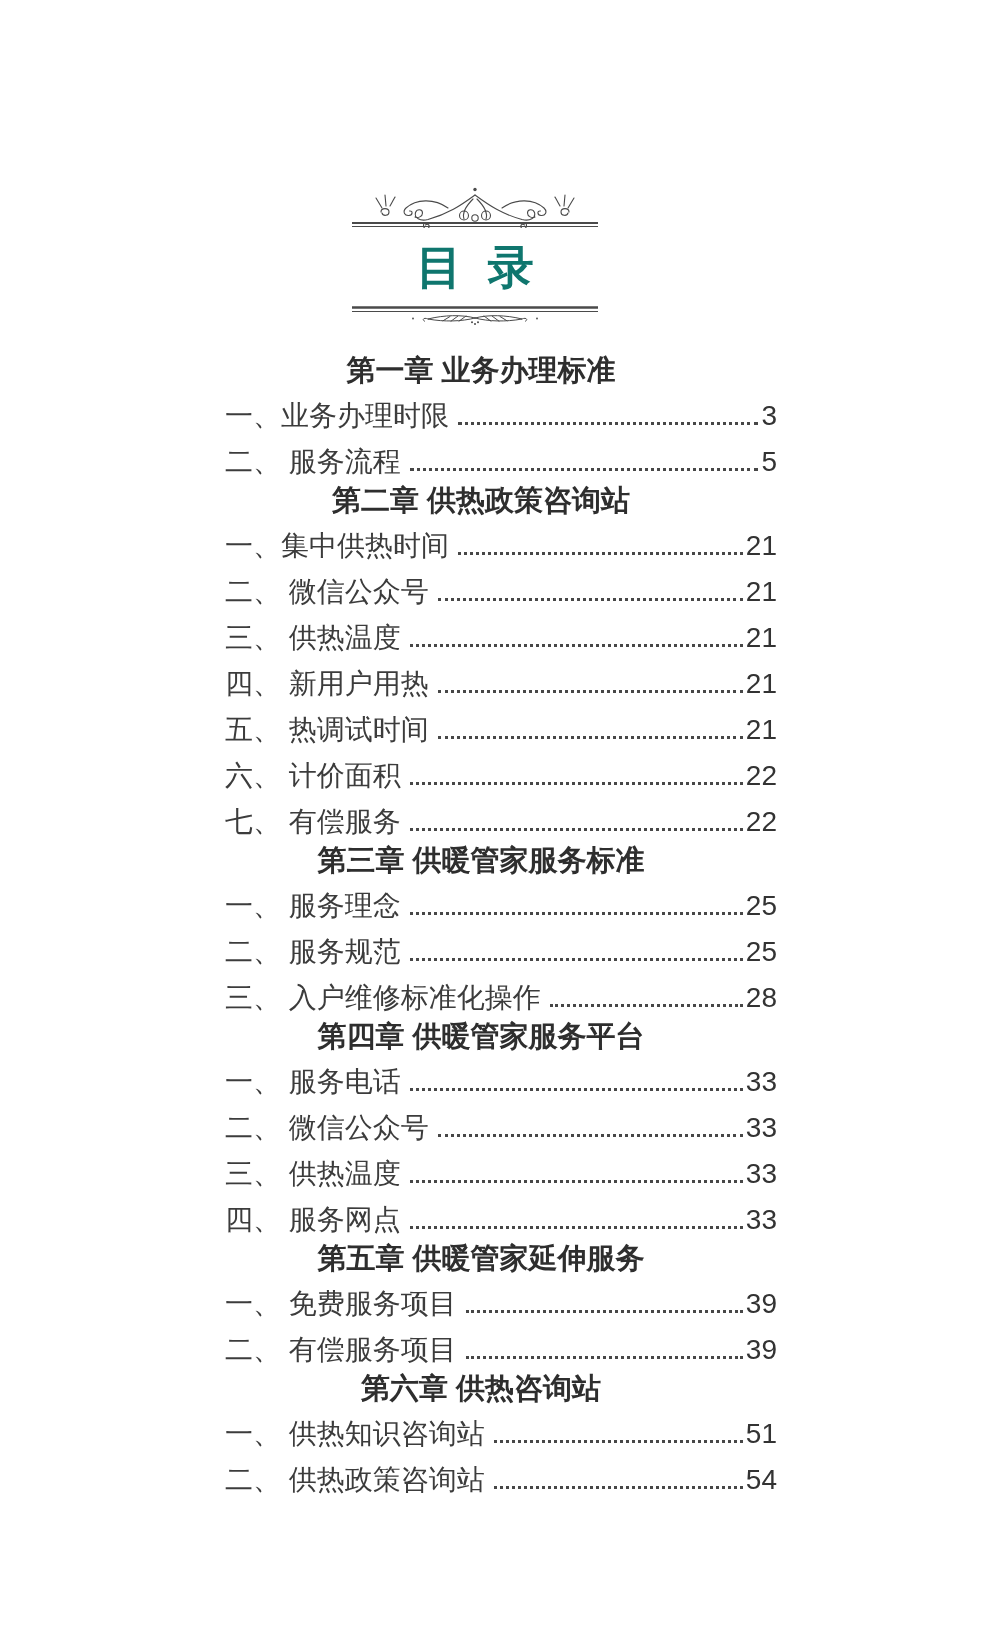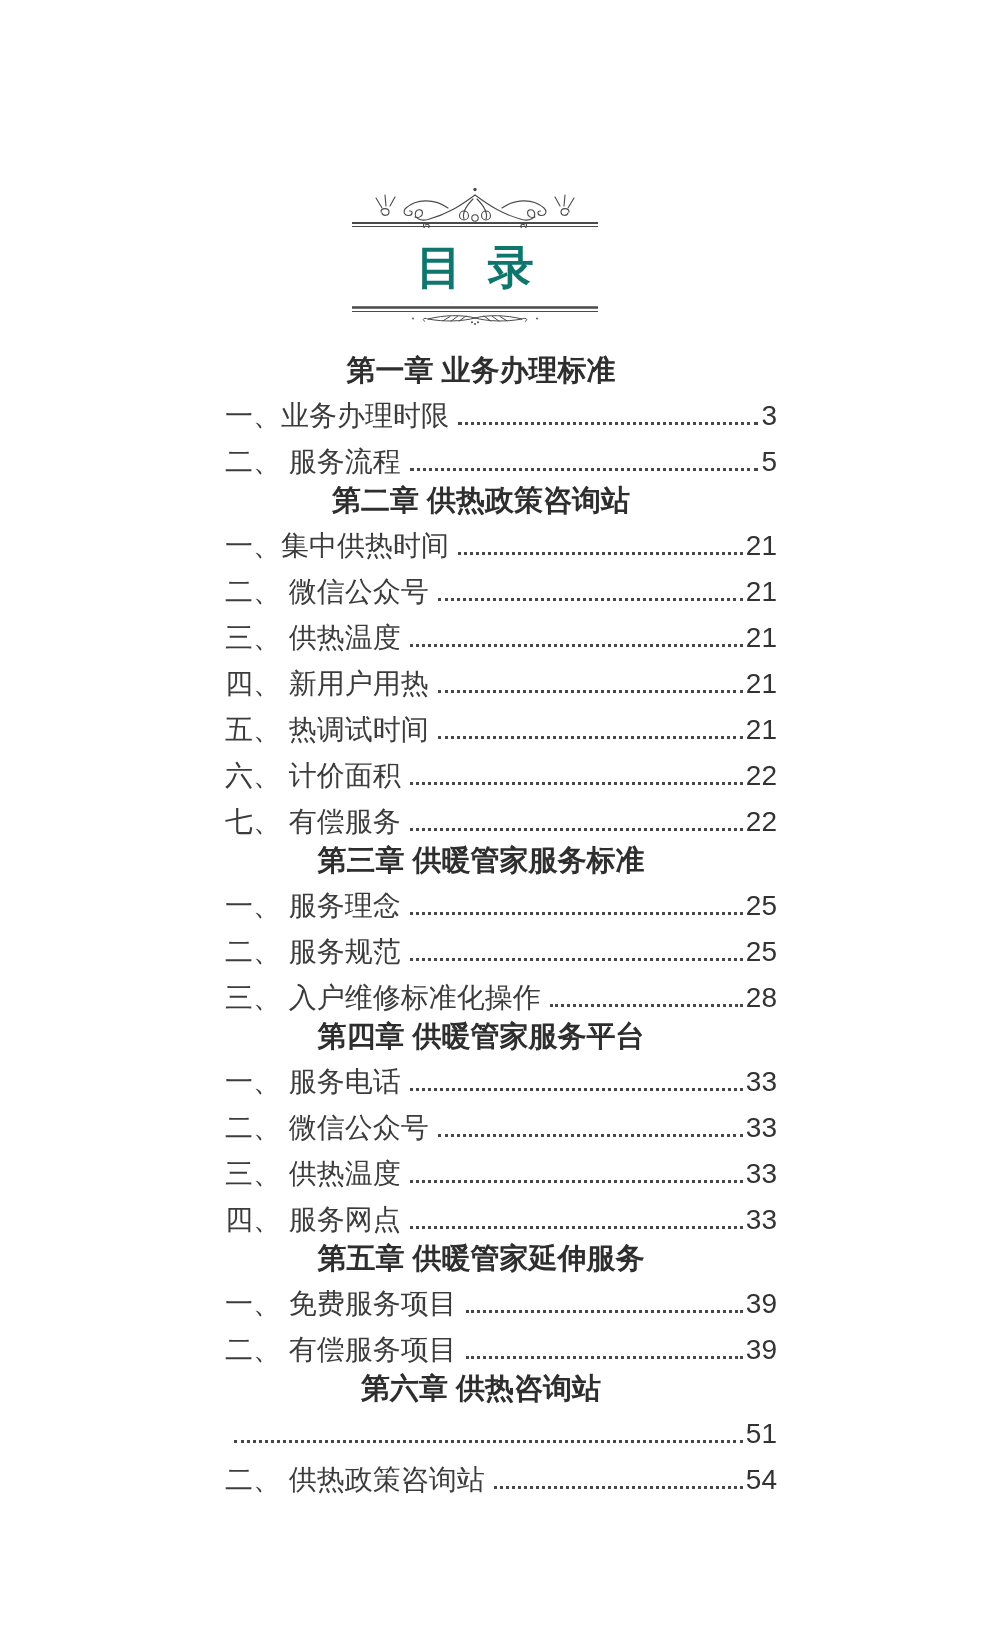--- a/index.html
+++ b/index.html
@@ -261,20 +261,21 @@
     <span class="entry-label">二、 有偿服务项目</span>
     <span class="leader-dots"></span>
     <span class="page-num">39</span>
   </div>
 </section>
 
   <section class="chapter">
     <h2 class="chapter-title">第六章  供热咨询站</h2>
 
   <div class="toc-row">
+    <span class="entry-label">一、 供热知识咨询站</span>
     <span class="leader-dots"></span>
     <span class="page-num">51</span>
   </div>
 
   <div class="toc-row">
     <span class="entry-label">二、 供热政策咨询站</span>
     <span class="leader-dots"></span>
     <span class="page-num">54</span>
   </div>
 </section>

